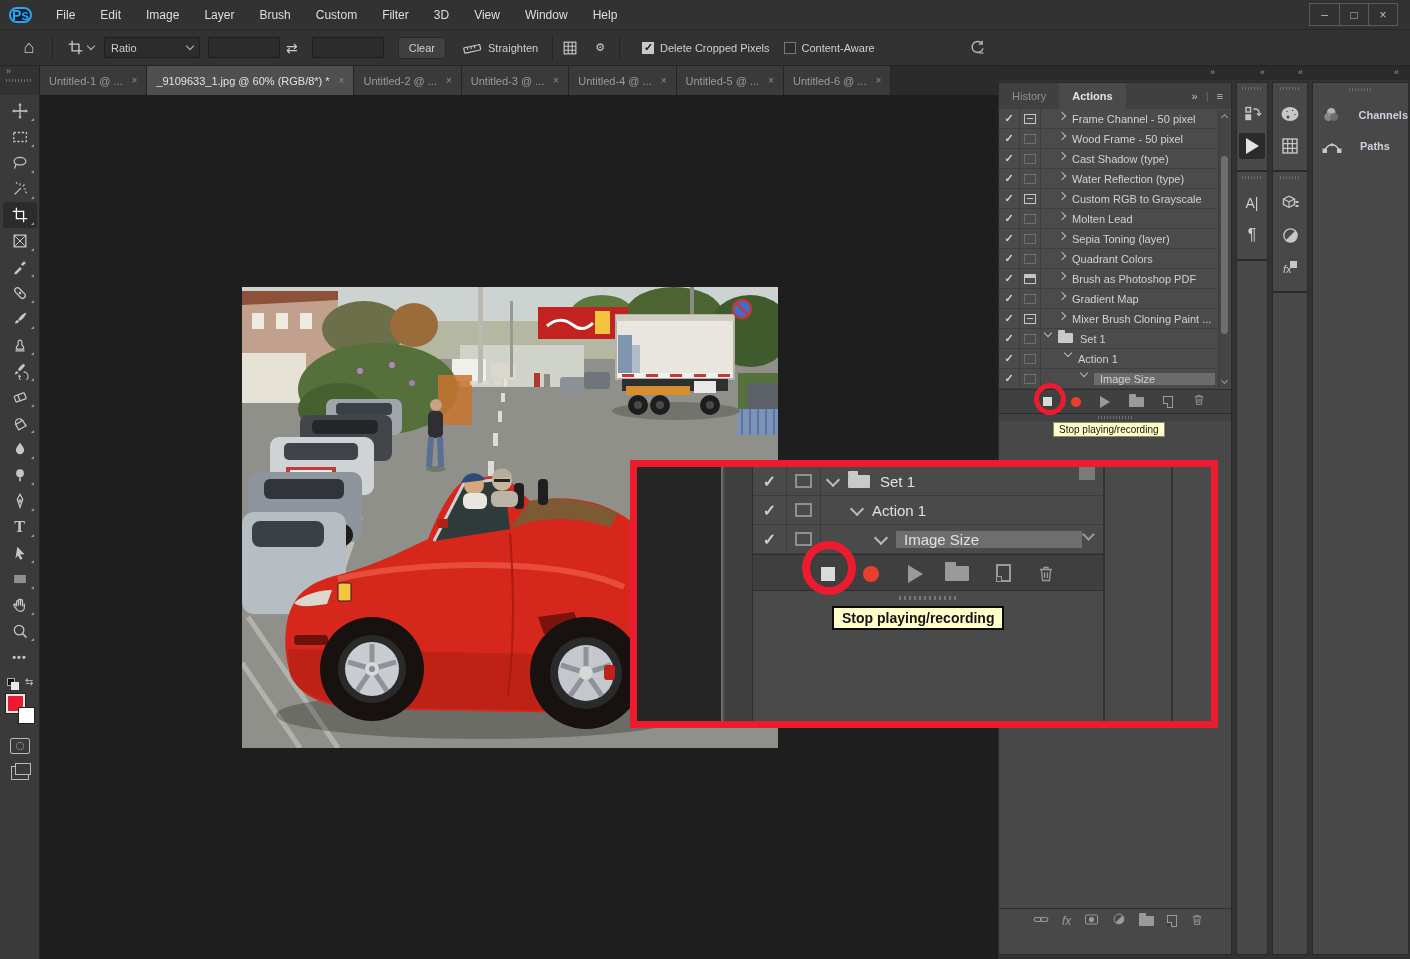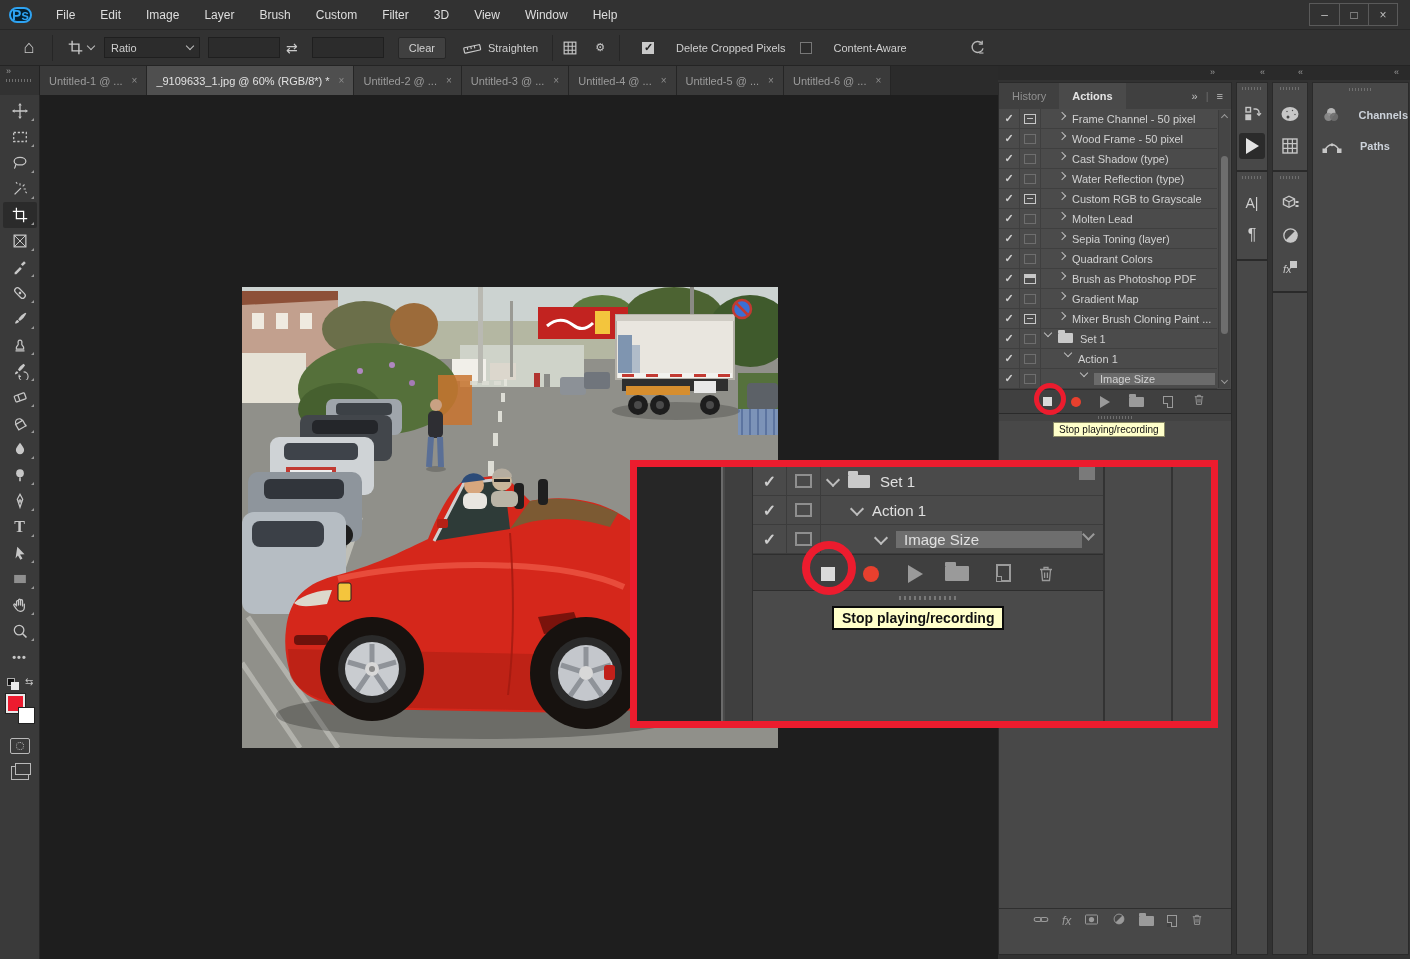--- a/index.html
+++ b/index.html
@@ -23,21 +23,21 @@
   
   #optionsbar{position:absolute;left:0;top:30px;width:1410px;height:36px;background:#323232;display:flex;align-items:center;border-bottom:1px solid #242424;font-size:11px}
   .ob-sep{width:1px;height:26px;background:#262626;margin:0 8px}
   .ob-ico{color:#c9c9c9;display:flex;align-items:center;justify-content:center}
   .home{font-size:18px;margin-left:14px;width:30px}
   .tool-badge{display:flex;align-items:center;gap:4px;margin-left:6px}
   .select{width:96px;height:21px;background:#2c2c2c;border:1px solid #1f1f1f;display:flex;align-items:center;justify-content:space-between;padding:0 6px;margin-left:10px;color:#cfcfcf}
   .tfield{width:72px;height:21px;background:#2c2c2c;border:1px solid #1f1f1f;margin-left:8px}
   .swap{margin:0 6px;font-size:14px;color:#c9c9c9}
   .btn{height:22px;background:#404040;border:1px solid #272727;border-radius:2px;color:#d2d2d2;display:flex;align-items:center;padding:0 10px;margin-left:14px}
-  .chklbl{display:flex;align-items:flex-end;gap:22px;margin-left:14px;color:#cfcfcf}
+  .chklbl{display:flex;align-items:flex-end;gap:6px;margin-left:14px;color:#cfcfcf}
   .cb{width:12px;height:12px;border:1px solid #777;background:#2c2c2c;position:relative}
   .cb.on{background:#c9c9c9;border-color:#c9c9c9}
   .cb.on::after{content:"✓";position:absolute;left:1px;top:-2px;color:#222;font-size:11px;font-weight:bold}
   
   #tabstrip{position:absolute;left:0;top:66px;width:998px;height:29px;background:#2b2b2b;display:flex}
   .tab-rail{width:40px;height:29px;position:relative;background:#323232;border-right:1px solid #222}
   .tab-rail .dbl{position:absolute;left:6px;top:0;font-size:9px;color:#9a9a9a}
   .tab-rail .grip{position:absolute;left:6px;top:13px;width:26px;height:3px;background:repeating-linear-gradient(90deg,#6f6f6f 0 1px,transparent 1px 3px)}
   .dtab{height:29px;display:flex;align-items:center;padding:0 9px;background:#3a3a3a;border-right:1px solid #252525;color:#9b9b9b;font-size:11px;white-space:nowrap}
   .dtab .x{margin-left:9px;color:#8d8d8d;font-size:10px}

